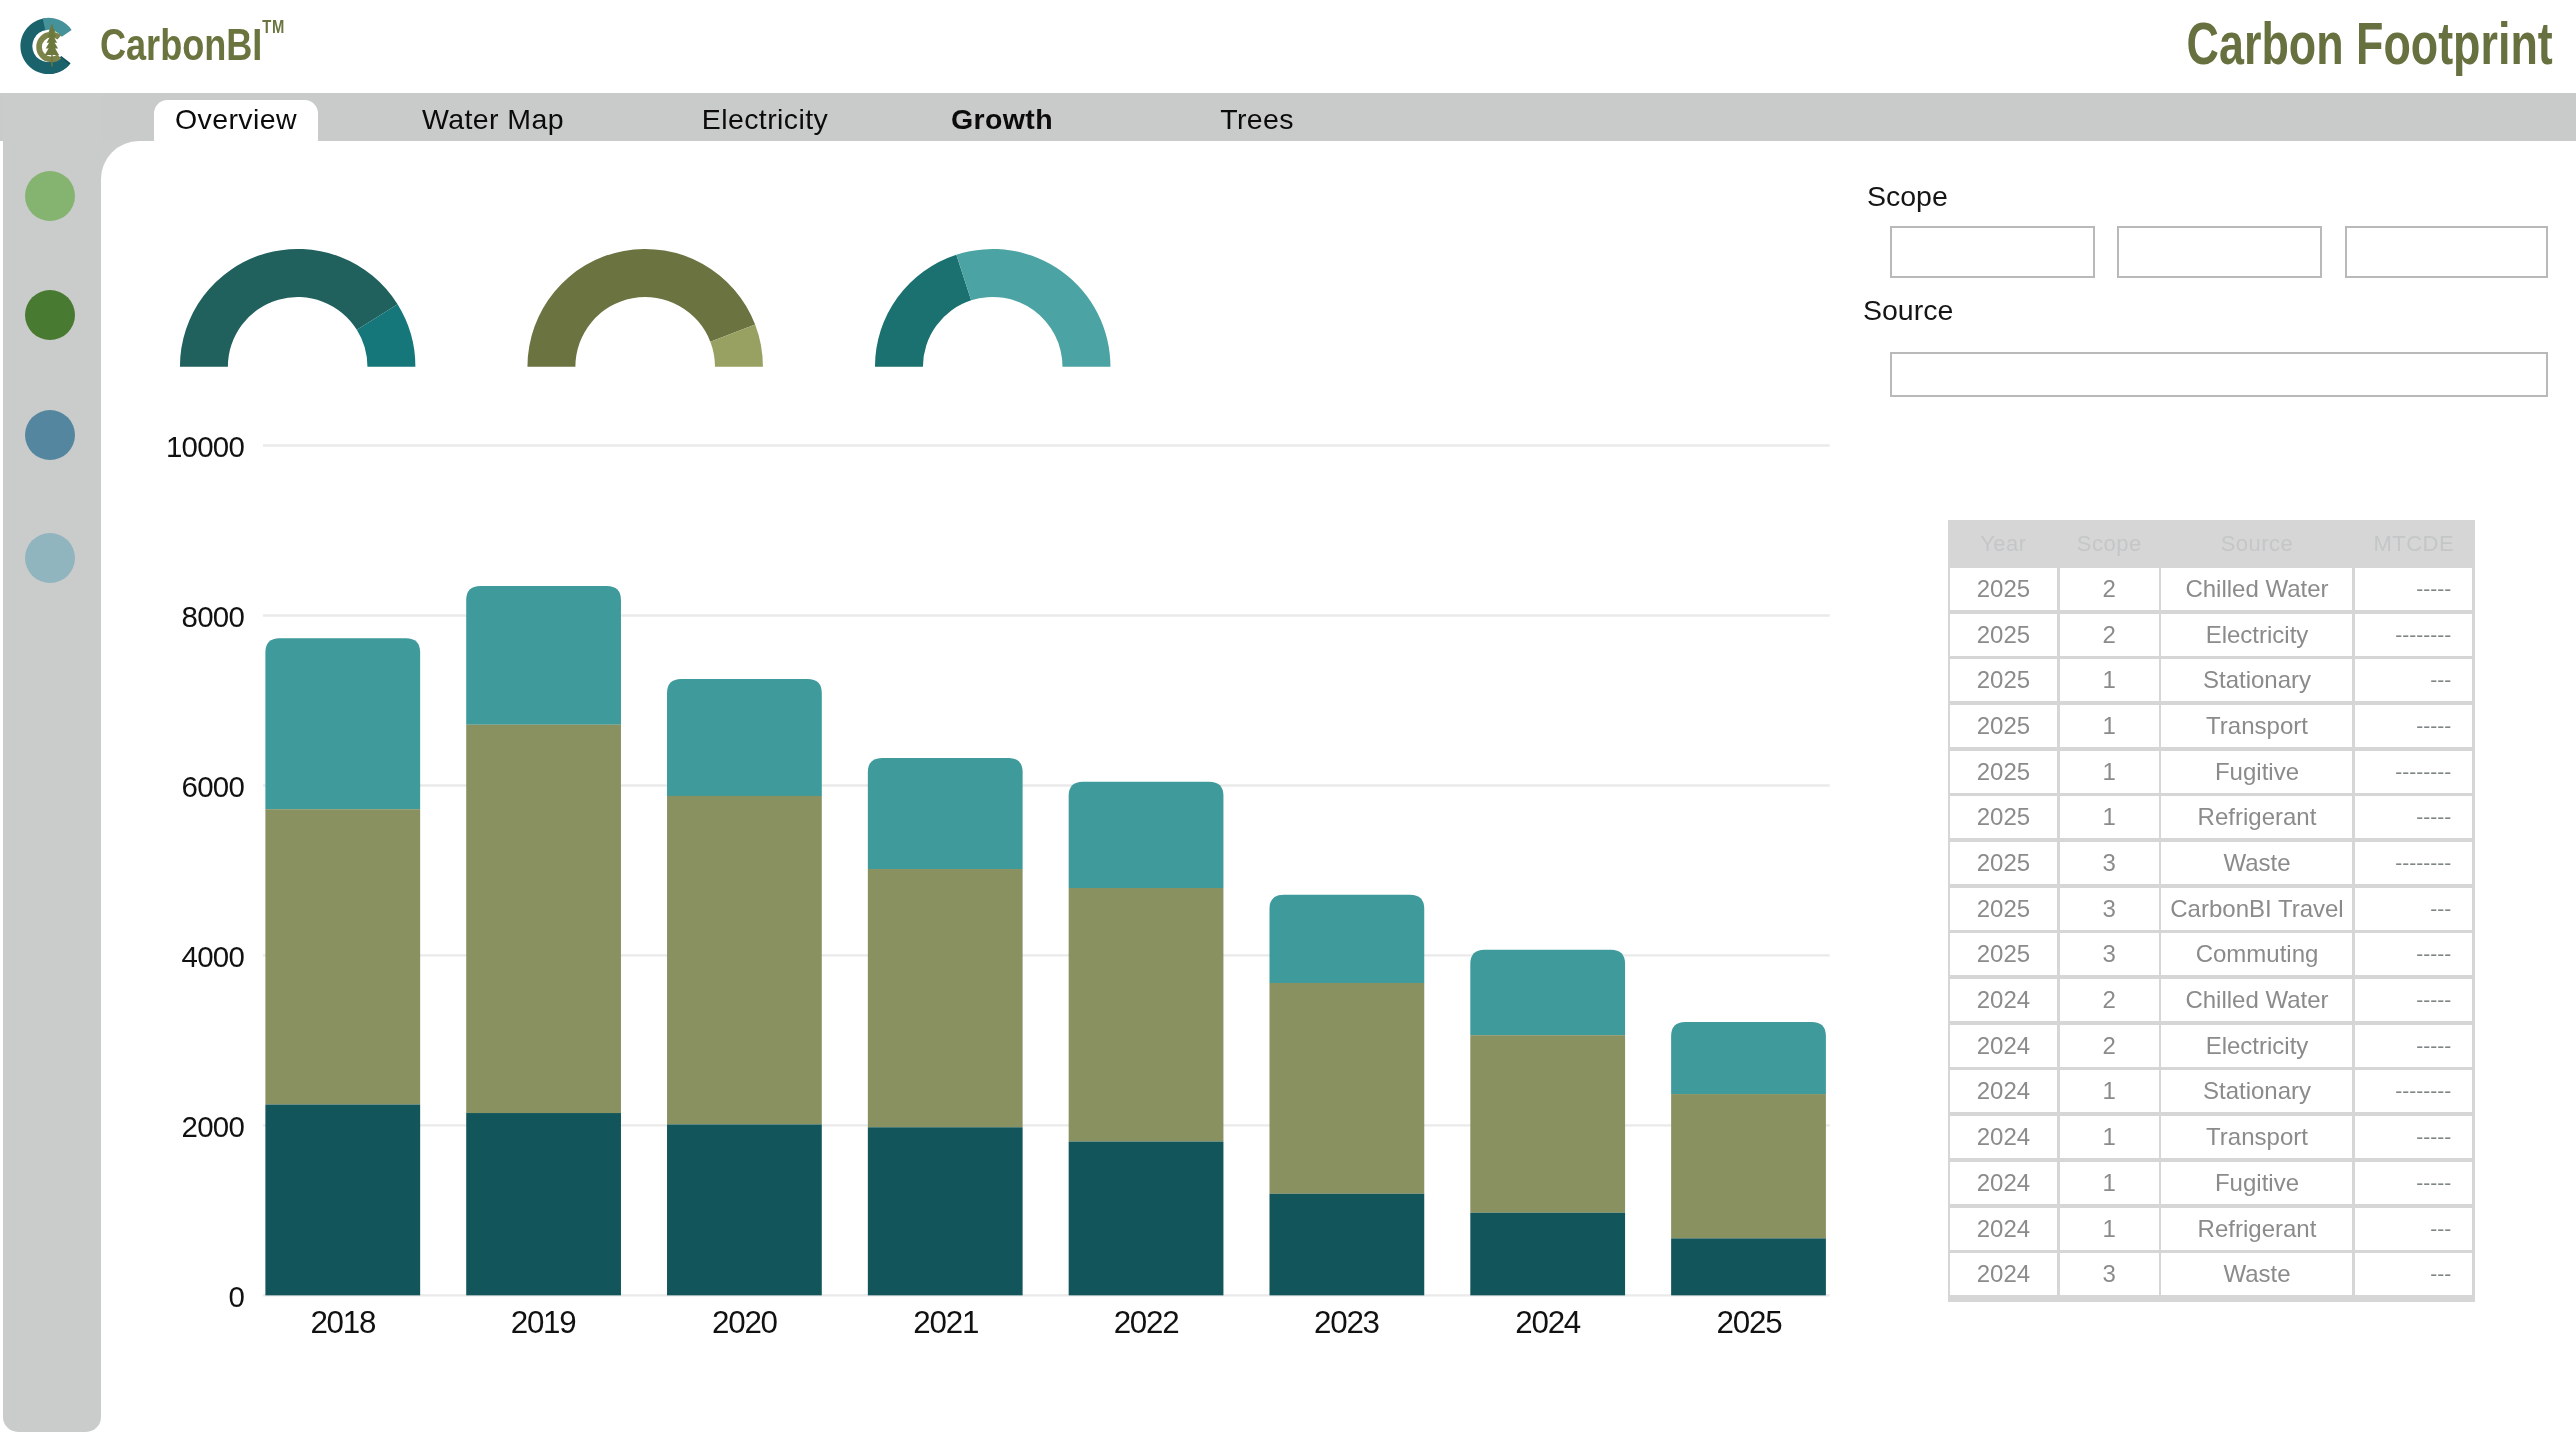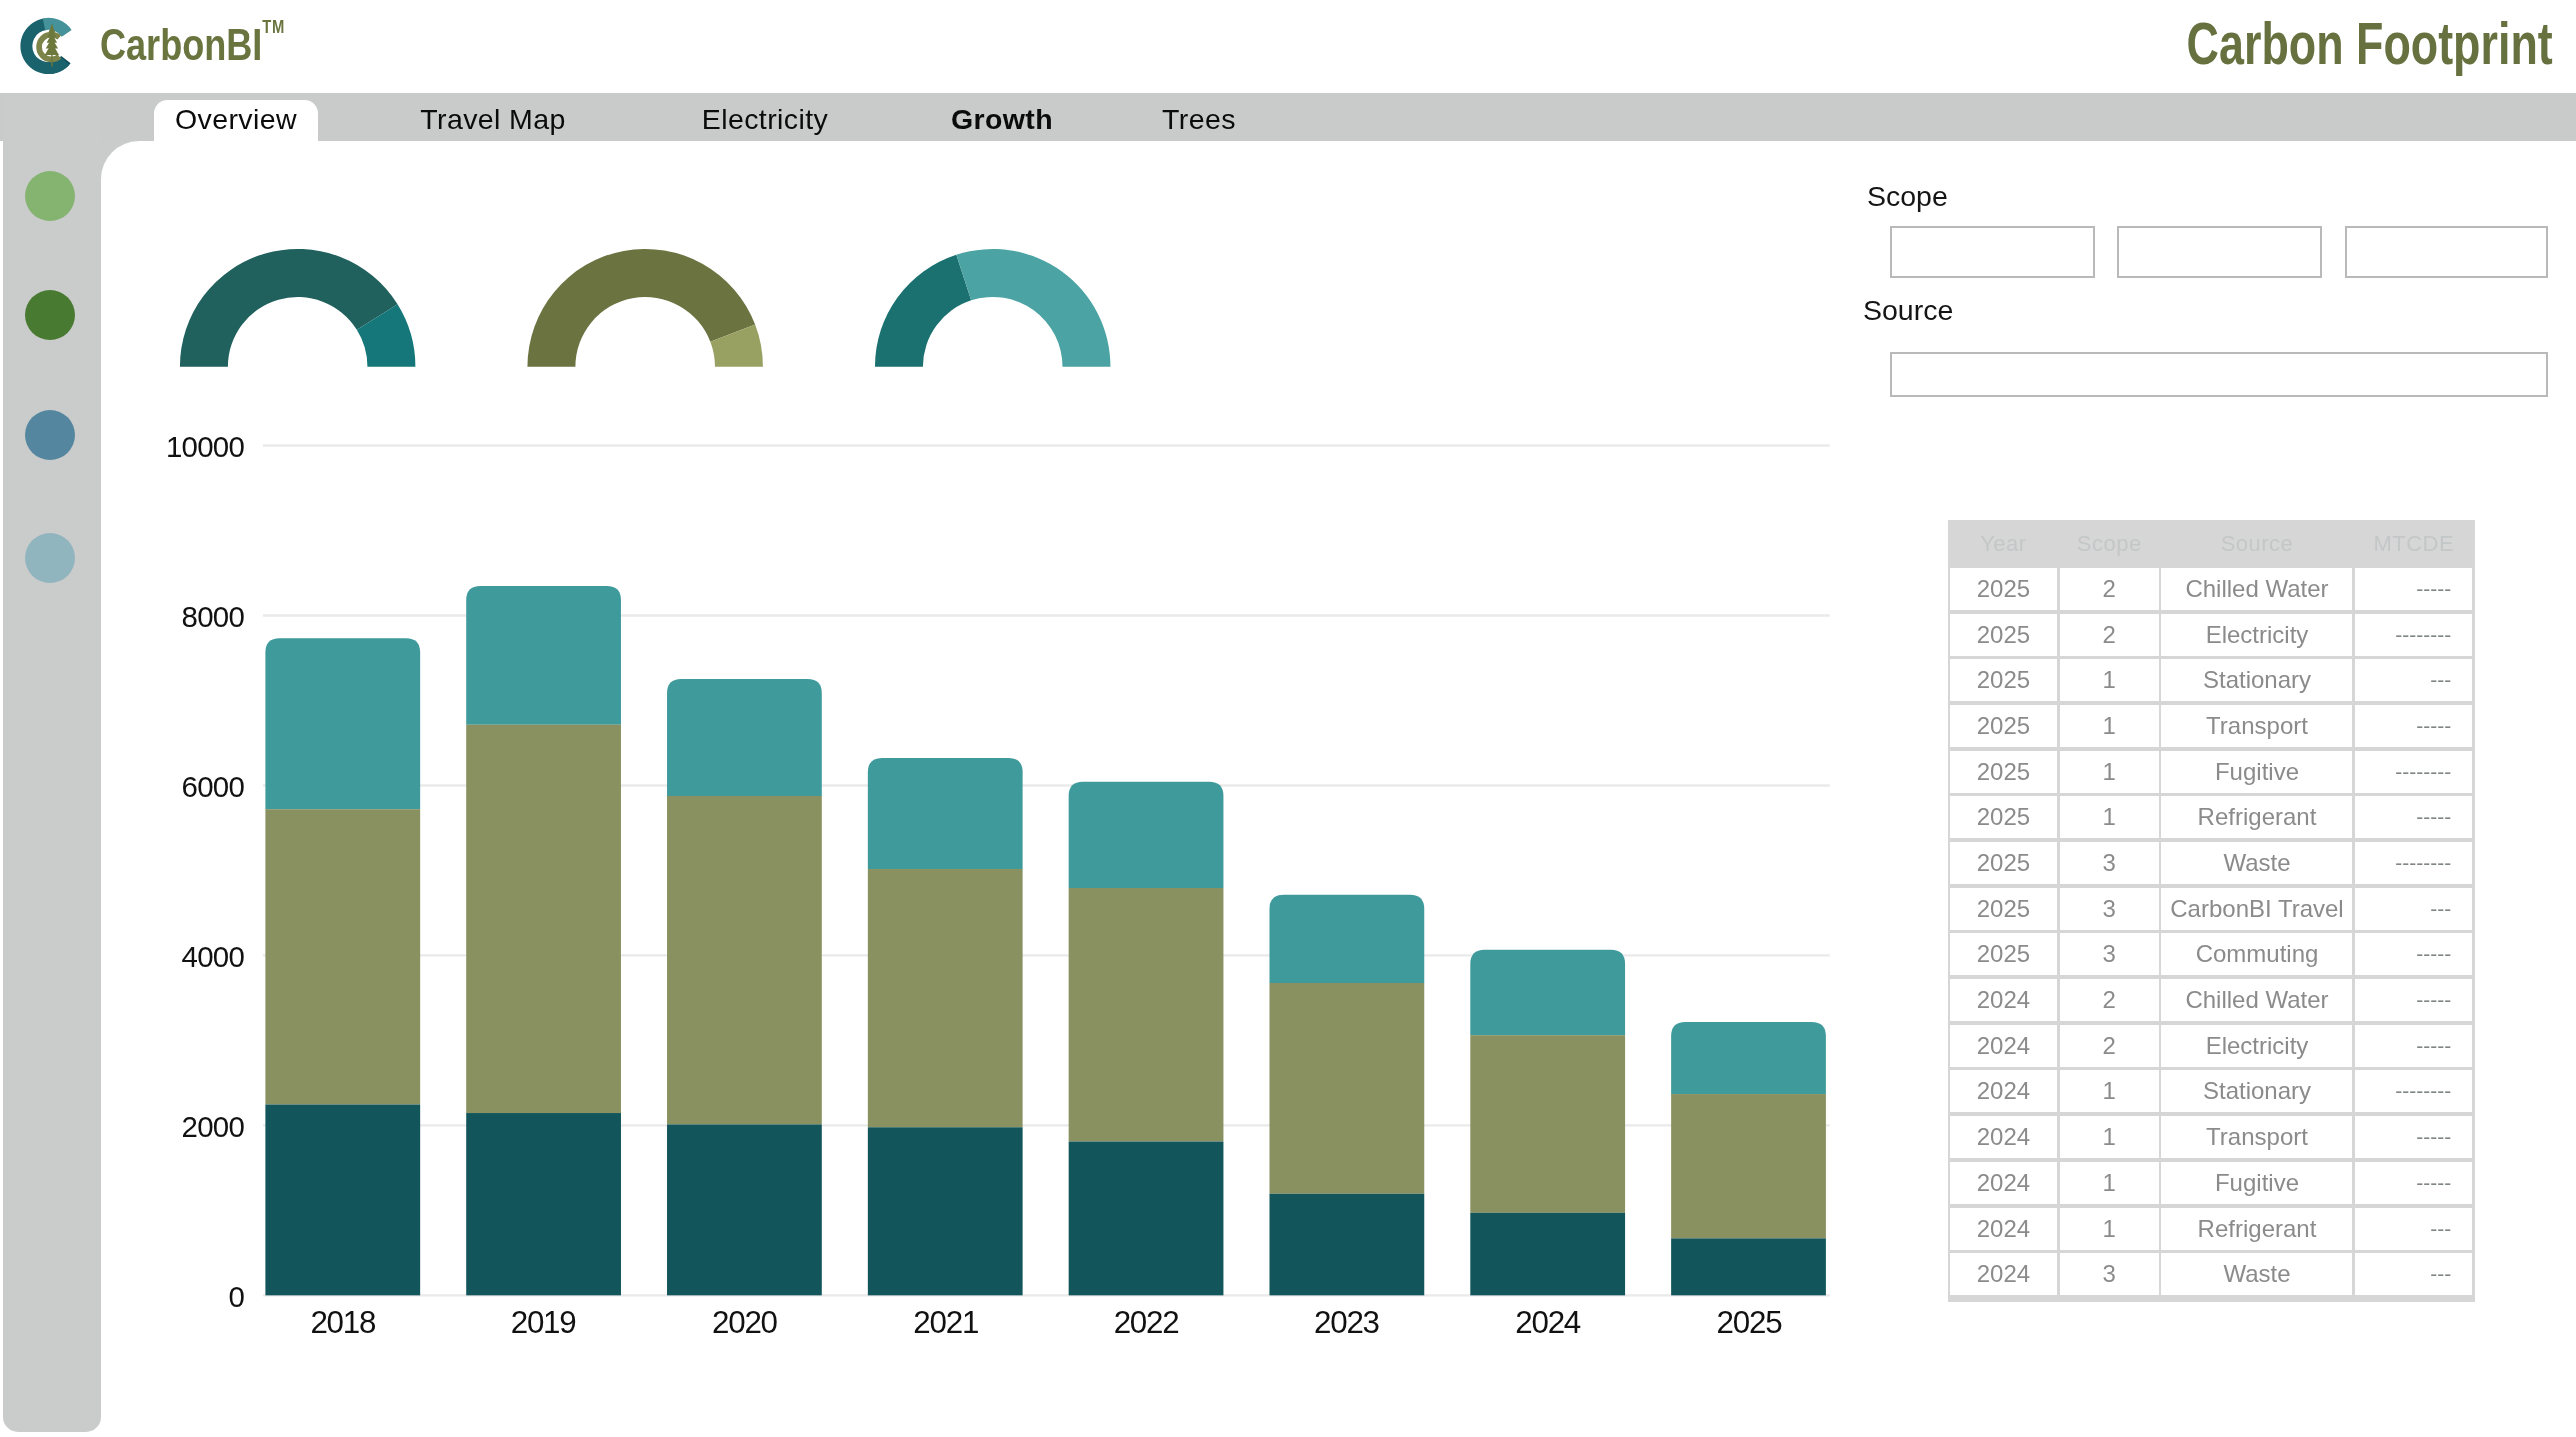--- a/index.html
+++ b/index.html
@@ -24,24 +24,24 @@
 #logo-text sup{font-size:18px;vertical-align:26.6px;letter-spacing:0.9px;}
 #title{right:23px;top:10.4px;font-size:59px;font-weight:bold;color:#66713f;transform:scaleX(0.76);transform-origin:100% 50%;white-space:nowrap;}
 </style></head>
 <body>
 <div class="abs" id="tabbar"></div>
 <div class="abs" id="sidebar"></div>
 <div class="abs" id="cornerpatch"></div>
 <div class="abs" id="content"></div>
 <div class="abs" id="activetab"></div>
 <div class="abs tablbl" style="left:154px;width:164px;">Overview</div>
-<div class="abs tablbl" style="left:398px;width:190px;">Travel Map</div>
+<div class="abs tablbl" style="left:398px;width:190px;">Water Map</div>
 <div class="abs tablbl" style="left:670px;width:190px;">Electricity</div>
 <div class="abs tablbl" style="left:907px;width:190px;font-weight:bold;">Growth</div>
-<div class="abs tablbl" style="left:1104px;width:190px;">Trees</div>
+<div class="abs tablbl" style="left:1104px;width:190px;text-align:right;">Trees</div>
 <div class="abs circ" style="top:171px;background:#85b471;"></div>
 <div class="abs circ" style="top:290px;background:#497a31;"></div>
 <div class="abs circ" style="top:410px;background:#54879f;"></div>
 <div class="abs circ" style="top:533px;background:#90b5bf;"></div>
 
 <div class="abs" id="logo-text">CarbonBI<sup>TM</sup></div>
 <div class="abs" id="title">Carbon Footprint</div>
 <svg class="abs" style="left:20px;top:13.3px;" width="59" height="66" viewBox="0 0 62 69">
   <path d="M 53.2 52.7 A 29.5 29.5 0 0 1 25.9 63.7 L 27.6 51.3 A 17 17 0 0 0 43.4 45.0 Z" fill="#124f5b"></path>
   <path d="M 51.9 54.2 A 29.5 29.5 0 1 1 25.9 5.3 L 27.6 17.7 A 17 17 0 1 0 42.6 45.9 Z" fill="#1a636d"></path>

